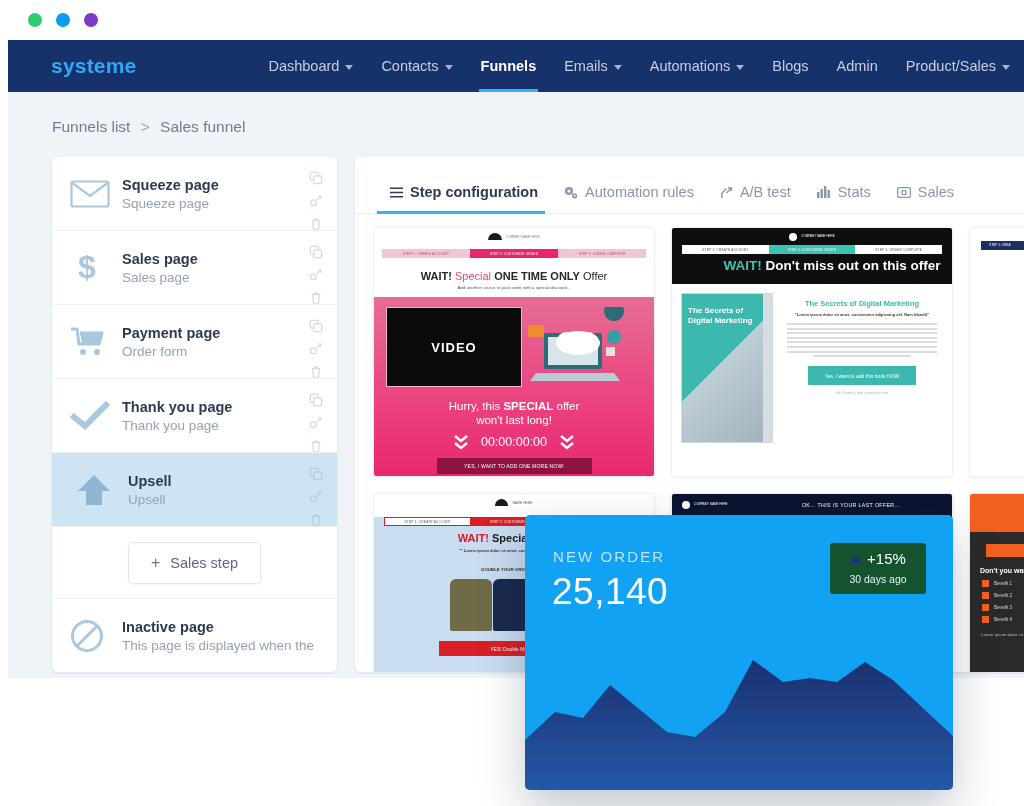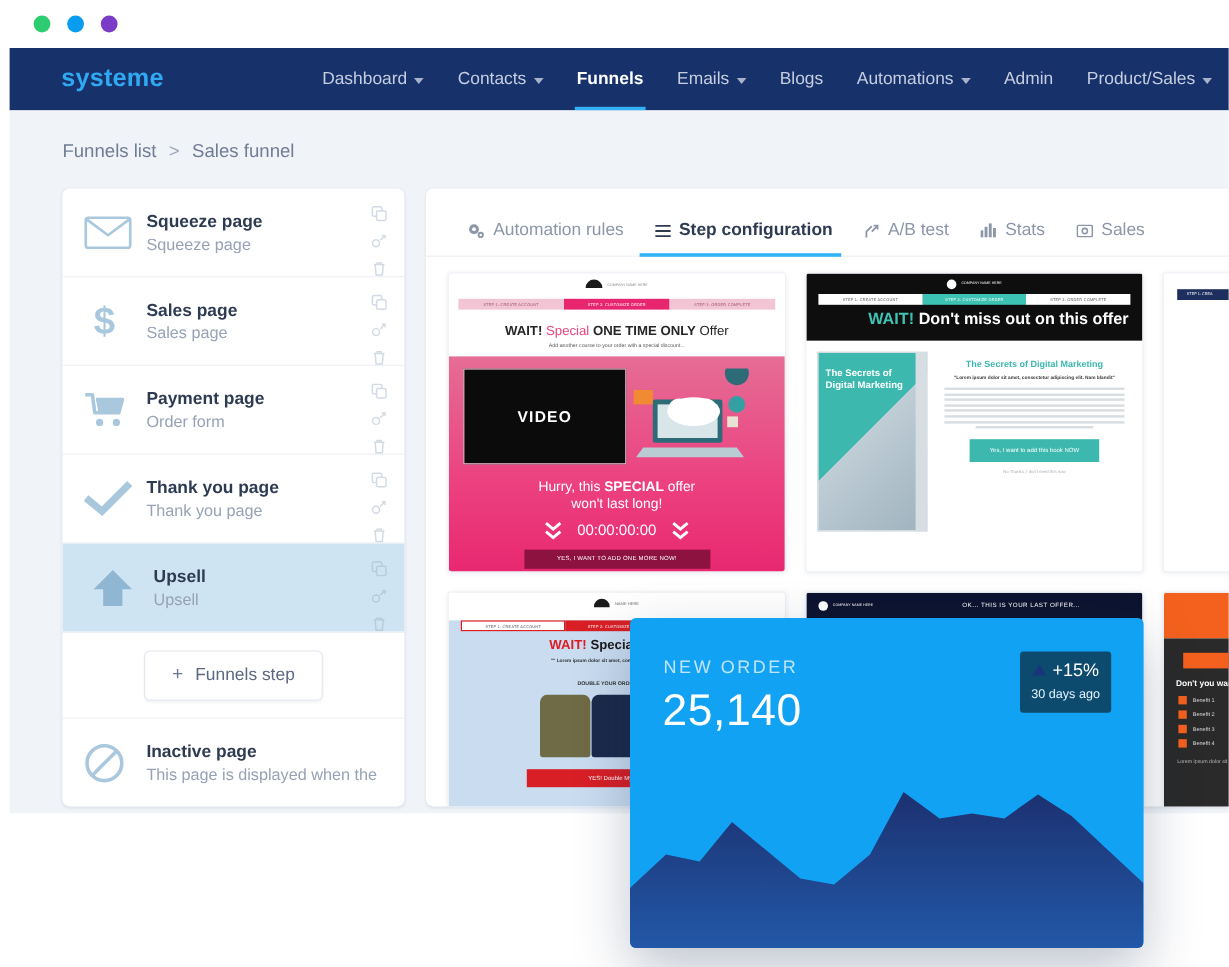--- a/index.html
+++ b/index.html
@@ -250,22 +250,22 @@
   }
   #leads-label {
     position: absolute; left: 28px; top: 33px;
     color: #bfe4fb; font-size: 15px; letter-spacing: 2.1px;
   }
   #leads-value {
     position: absolute; left: 27px; top: 56px;
     color: #ffffff; font-size: 37px; letter-spacing: .5px;
   }
   #leads-badge {
-    position: absolute; right: 27px; top: 28px; width: 76px; height: 51px;
-    background: #0c4a6e; border-radius: 3px; text-align: center; padding-top: 7px;
+    position: absolute; right: 27px; top: 28px; width: 96px; height: 51px;
+    background: #14532d; border-radius: 3px; text-align: center; padding-top: 7px;
   }
   #leads-delta {
     color: #ffffff; font-size: 15px; display: flex;
     align-items: center; justify-content: center; gap: 5px;
   }
   .up-tri {
     width: 0; height: 0; border-left: 6px solid transparent;
     border-right: 6px solid transparent; border-bottom: 9px solid #19347c;
   }
   #leads-period { color: #e6f4ff; font-size: 10.5px; margin-top: 6px; }
@@ -295,25 +295,25 @@
         <span class="caret"></span>
       </div>
       <div class="nav-item active">
         <span>Funnels</span>
       </div>
       <div class="nav-item">
         <span>Emails</span>
         <span class="caret"></span>
       </div>
       <div class="nav-item">
-        <span>Blogs</span>
-      </div>
-      <div class="nav-item">
         <span>Automations</span>
         <span class="caret"></span>
+      </div>
+      <div class="nav-item">
+        <span>Blogs</span>
       </div>
       <div class="nav-item">
         <span>Admin</span>
       </div>
       <div class="nav-item">
         <span>Product/Sales</span>
         <span class="caret"></span>
       </div>
 
     </div>
@@ -471,21 +471,21 @@
                 <path d="M3 4 h10"></path>
                 <path d="M4.2 4 l.8 10 h6 l.8-10"></path>
                 <path d="M6 4 V2.4 h4 V4"></path>
               </svg>
           </div>
         </div>
 
         <div id="create-step-row">
           <div id="create-step-btn">
             <span class="plus">+</span>
-            <span>Funnels step</span>
+            <span>Sales step</span>
           </div>
         </div>
 
         <div class="step-row">
           <div class="step-icon">
             <svg width="34" height="34" viewBox="0 0 34 34" fill="none" stroke="#a9c7dd" stroke-width="3">
               <circle cx="17" cy="17" r="14.5"></circle>
               <path d="M7 27 L27 7"></path>
             </svg>
           </div>
@@ -493,38 +493,38 @@
             <div class="step-title">Inactive page</div>
             <div class="step-sub">This page is displayed when the</div>
           </div>
         </div>
 
       </div>
 
       <div id="main-panel">
 
         <div id="tabs">
+          <div class="tab active">
+            <span class="tab-ic">
+              <svg width="13" height="11" viewBox="0 0 13 11" stroke="currentColor" stroke-width="1.6">
+                  <path d="M0 1.2h13M0 5.5h13M0 9.8h13"></path>
+                </svg>
+            </span>
+            <span>Step configuration</span>
+          </div>
           <div class="tab">
             <span class="tab-ic">
               <svg width="14" height="13" viewBox="0 0 14 13" fill="currentColor">
                   <circle cx="5" cy="5" r="4.1"></circle>
                   <circle cx="5" cy="5" r="1.6" fill="#fff"></circle>
                   <circle cx="10.6" cy="9.8" r="2.6"></circle>
                   <circle cx="10.6" cy="9.8" r="1" fill="#fff"></circle>
                 </svg>
             </span>
             <span>Automation rules</span>
-          </div>
-          <div class="tab active">
-            <span class="tab-ic">
-              <svg width="13" height="11" viewBox="0 0 13 11" stroke="currentColor" stroke-width="1.6">
-                  <path d="M0 1.2h13M0 5.5h13M0 9.8h13"></path>
-                </svg>
-            </span>
-            <span>Step configuration</span>
           </div>
           <div class="tab">
             <span class="tab-ic">
               <svg width="13" height="13" viewBox="0 0 13 13" fill="none" stroke="currentColor" stroke-width="1.5">
                   <path d="M2 12 V7 L6.5 2.5"></path>
                   <path d="M6.5 7 L11 2.5"></path>
                   <path d="M8 2 H11.3 V5.3"></path>
                 </svg>
             </span>
             <span>A/B test</span>

